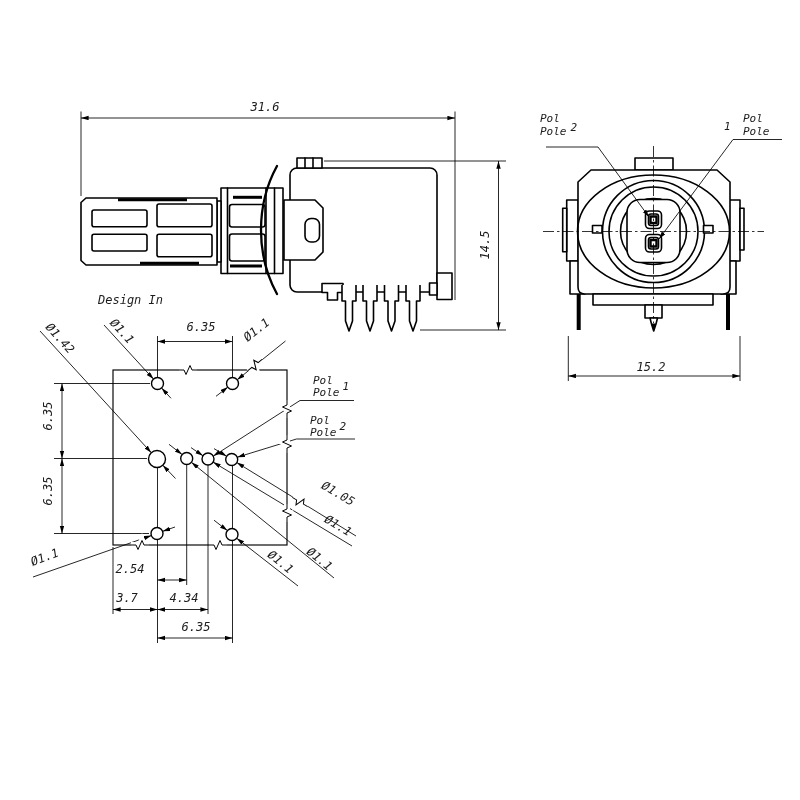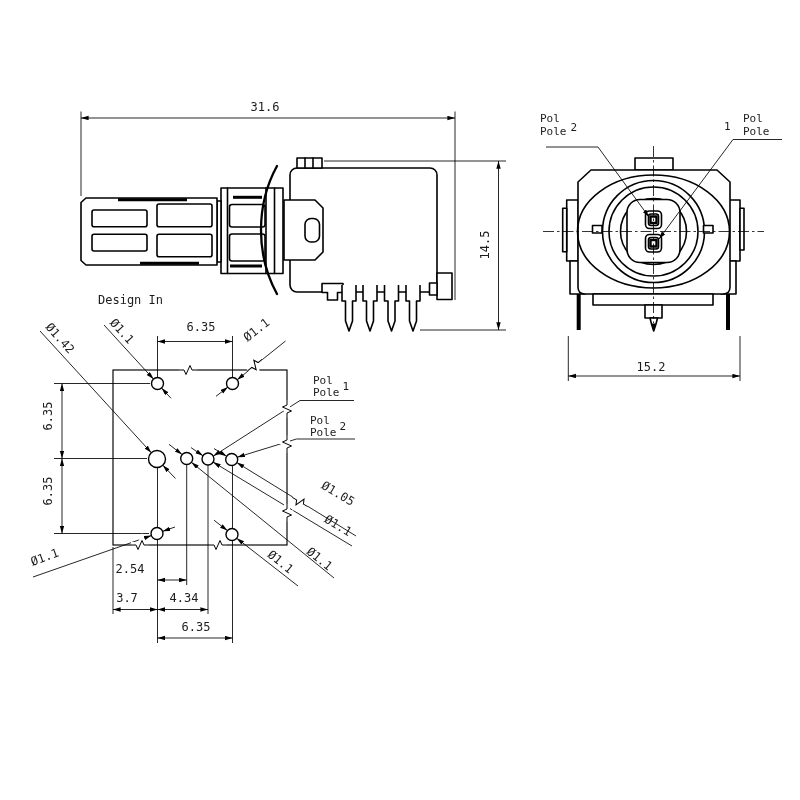--- a/index.html
+++ b/index.html
@@ -1,16 +1,16 @@
 <!DOCTYPE html>
 <html><head>
 <meta charset="utf-8">
 <style>
   html,body{margin:0;padding:0;background:#fff;}
-  #stage{width:800px;height:800px;background:#fff;position:relative;font-family:"DejaVu Sans Mono",monospace;}
+  #stage{width:800px;height:800px;background:#fff;position:relative;font-family:"DejaVu Sans Mono",monospace;font-style:italic;}
   svg{display:block;}
   .on{stroke:#000;stroke-width:1.6;fill:none;stroke-linejoin:round;stroke-linecap:round;}
   .ow{stroke:#000;stroke-width:1.6;fill:#fff;stroke-linejoin:round;}
   .om{stroke:#000;stroke-width:1.15;fill:none;}
   .hw{stroke:#000;stroke-width:1.4;fill:#fff;}
   .d{stroke:#000;stroke-width:0.85;fill:none;}
   .cl{stroke:#000;stroke-width:0.8;fill:none;stroke-dasharray:11 3 2.5 3;}
   .shd{stroke:#000;stroke-width:3;fill:none;}
   .blk{fill:#000;stroke:none;}
   .zw{stroke:#fff;stroke-width:6;fill:none;}

